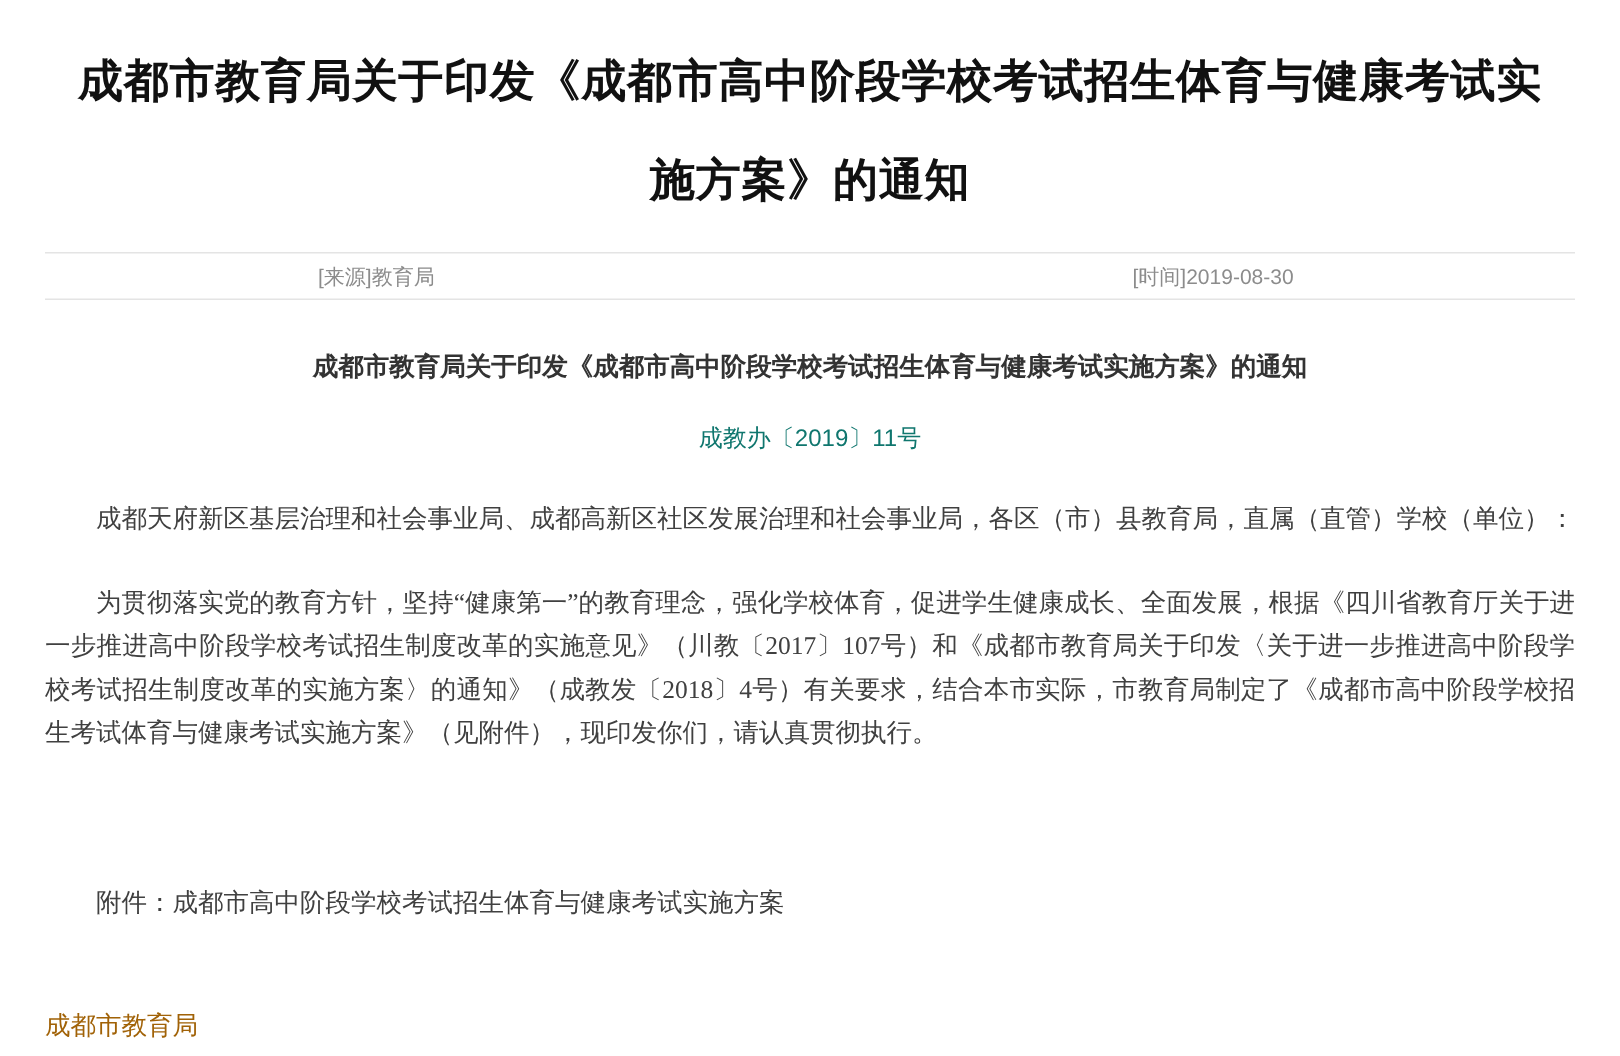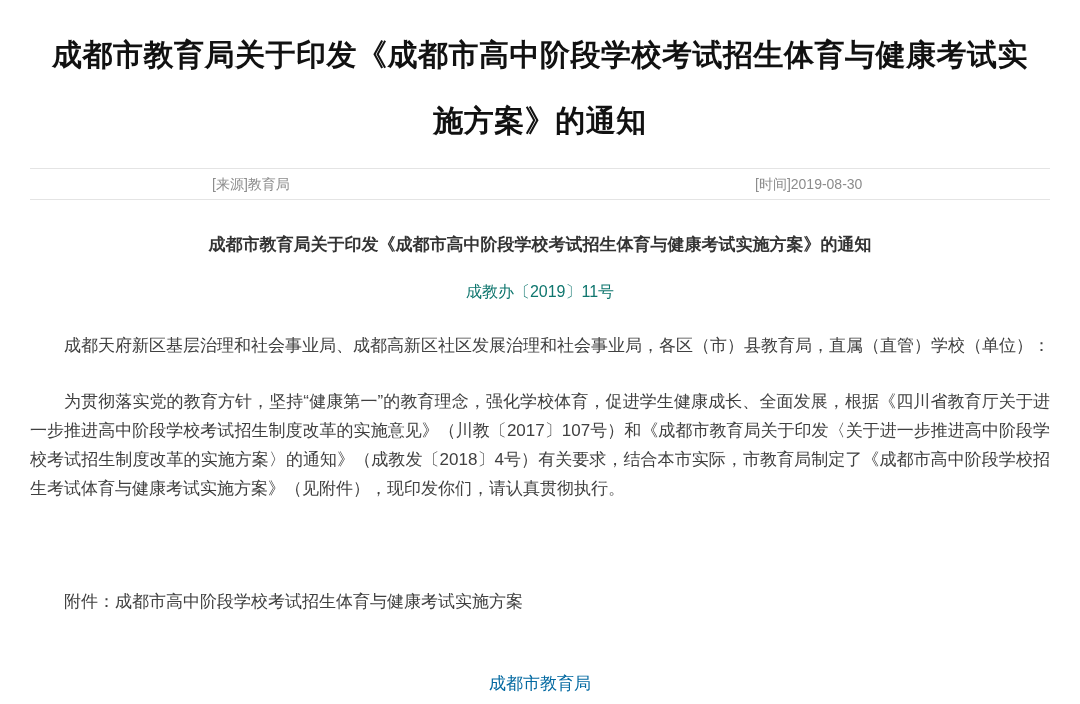--- a/index.html
+++ b/index.html
@@ -51,29 +51,29 @@
     text-align: center;
     font-size: 16px;
     color: #0f766e;
   }
   .body-text {
     margin: 0 30px;
     font-size: 17px;
     color: #404040;
     line-height: 29px;
   }
-  .para { text-indent: 2em; }
+  .para { text-indent: 2em; font-family: Liberation Serif, serif; }
   .para-recipients { margin-top: 28px; }
   .para-main { margin-top: 27px; text-align: justify; }
   .para-attachment { margin-top: 84px; }
   .signature {
     margin: 53px 30px 0 30px;
-    text-align: center;
+    text-align: left;
     font-size: 17px;
-    color: #0369a1;
+    color: #a16207;
     line-height: 29px;
   }
   .sign-date {
     margin: 22px 30px 0 30px;
     text-align: right;
     font-size: 17px;
     color: #404040;
     line-height: 29px;
   }
 </style>

